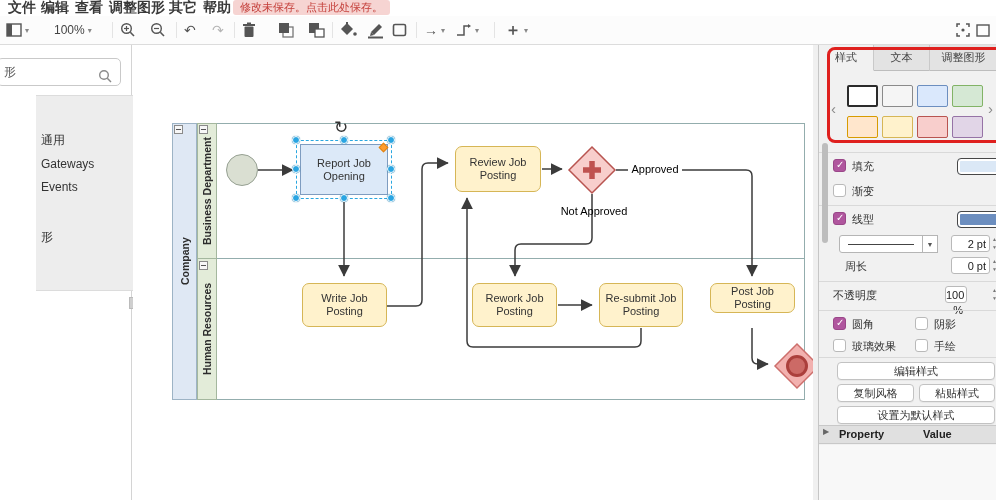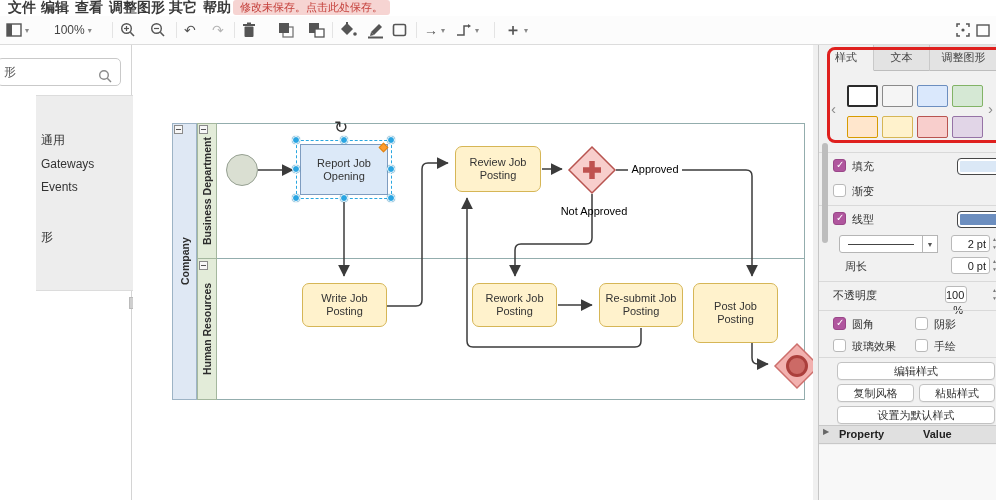--- a/index.html
+++ b/index.html
@@ -292,21 +292,21 @@
   </div>
   <div class="task" style="left:322px;top:101px;width:86px;height:46px">
     <span>Review Job Posting</span>
   </div>
   <div class="task" style="left:339px;top:238px;width:85px;height:44px">
     <span>Rework Job Posting</span>
   </div>
   <div class="task" style="left:466px;top:238px;width:84px;height:44px">
     <span>Re-submit Job Posting</span>
   </div>
-  <div class="task" style="left:560px;top:238px;width:85px;height:60px">
+  <div class="task" style="left:577px;top:238px;width:85px;height:30px">
     <span>Post Job Posting</span>
   </div>
 
   <div class="edge-label" style="left:495px;top:118px;width:54px">Approved</div>
   <div class="edge-label" style="left:421px;top:160px;width:80px;background:transparent">Not Approved</div>
 </div>
 
 <div id="canvas-divider"></div>
 
 <div id="panel">

